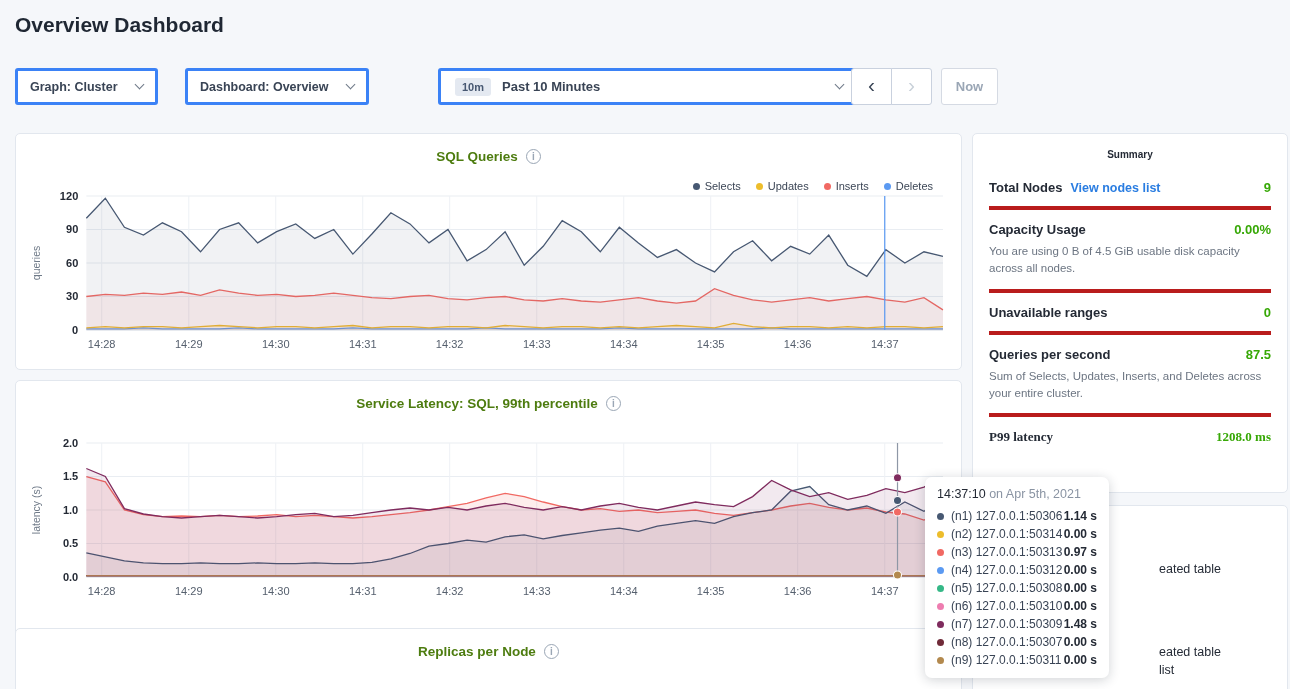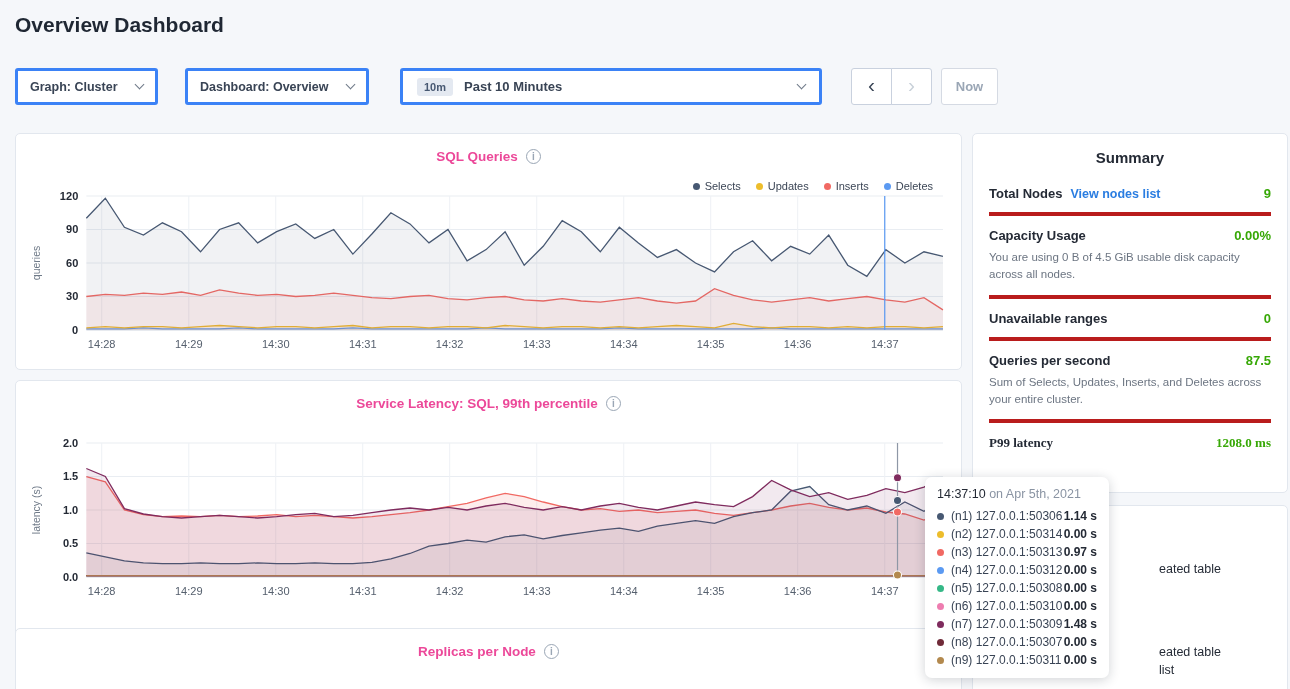--- a/index.html
+++ b/index.html
@@ -5,57 +5,57 @@
   * { box-sizing: border-box; }
   body { margin:0; font-family:"Liberation Sans","DejaVu Sans",sans-serif; background:#f5f7fa; color:#242a35; }
   .page { position:relative; width:1290px; height:689px; overflow:hidden; }
   .page-title { position:absolute; left:15px; top:13px; font-size:21px; font-weight:600; color:#1f2733; }
 
   
   .ctrl { position:absolute; top:68px; height:37px; background:#fff; border:3px solid #3b82f6; border-radius:3px;
           display:flex; align-items:center; font-size:12.5px; font-weight:700; color:#394455; cursor:pointer; }
   .dd1 { left:15px; width:143px; padding:0 12px; }
   .dd2 { left:185px; width:184px; padding:0 12px; }
-  .timesel { left:400px; width:422px; padding:0 14px; font-size:13px; }
+  .timesel { left:438px; width:422px; padding:0 14px; font-size:13px; }
   .chev-down { width:7px; height:7px; border-right:1.5px solid #6f7a88; border-bottom:1.5px solid #6f7a88;
                transform:rotate(45deg); margin-left:auto; margin-top:-4px; flex:none; }
   .badge-10m { background:#e4e9f1; border-radius:3px; padding:3px 7px; font-size:11px; font-weight:700; color:#475872; margin-right:11px; }
   .navbtn { position:absolute; top:68px; width:41px; height:37px; background:#fff; border:1px solid #c9d1de; border-radius:3px;
             display:flex; align-items:center; justify-content:center; font-size:21px; color:#394455; cursor:pointer; padding-bottom:3px; }
   .prev { left:851px; border-top-right-radius:0; border-bottom-right-radius:0; }
   .next { left:891px; color:#c9d1d9; border-top-left-radius:0; border-bottom-left-radius:0; }
   .nowbtn { position:absolute; top:68px; left:941px; width:57px; height:37px; background:#fff; border:1px solid #d5dae3;
             border-radius:3px; display:flex; align-items:center; justify-content:center; font-size:13px; font-weight:700; color:#9aa6b5; }
 
   
   .panel { position:absolute; background:#fff; border:1px solid #e2e7ee; border-radius:5px; }
   .p-chart1 { left:15px; top:133px; width:947px; height:237px; }
   .p-chart2 { left:15px; top:380px; width:947px; height:290px; }
   .p-chart3 { left:15px; top:628px; width:947px; height:90px; }
   .p-summary { left:972px; top:133px; width:316px; height:360px; }
   .p-events { left:972px; top:505px; width:316px; height:200px; }
 
   .panel-title-row { display:flex; justify-content:center; align-items:center; gap:8px; padding-top:15px;
-                     font-size:13.5px; font-weight:700; color:#ec4899; }
+                     font-size:13.5px; font-weight:700; color:#4d7c0f; }
   .info-icon { width:15px; height:15px; border:1px solid #9aa6b5; border-radius:50%; color:#9aa6b5; font-size:10px;
                display:flex; align-items:center; justify-content:center; flex:none; }
   .info-icon::after { content:"i"; }
 
   .legend { position:absolute; top:46px; right:28px; display:flex; gap:15px; font-size:11px; color:#3c4656; }
   .legend-item { display:flex; align-items:center; }
   .legend-item .dot { width:7px; height:7px; border-radius:50%; margin-right:5px; }
 
   .chartbox { position:absolute; left:10px; right:10px; top:56px; height:175px; }
   svg .ytick { font-size:11px; font-weight:700; fill:#242a35; }
   svg .xtick { font-size:11px; fill:#56606e; }
   svg .axlab { font-size:10.5px; fill:#6f7a88; }
 
   
   .sum-inner { padding:0 16px; }
-  .sum-title { text-align:center; font-weight:700; font-size:15px; padding:15px 0 8px; }
+  .sum-title { text-align:center; font-weight:700; font-size:10px; padding:15px 0 8px; }
   .sum-sec { padding:12px 0 11px; border-bottom:4px solid #b91c1c; }
   .sum-sec:last-child { border-bottom:none;font-family:Liberation Serif, serif; }
   .sum-head { display:flex; align-items:baseline; gap:8px; }
   .sum-label { font-weight:700; font-size:13px; color:#242a35; }
   .sum-link { color:#2a7de1; font-weight:700; font-size:12.5px; cursor:pointer; }
   .sum-val { margin-left:auto; font-weight:700; font-size:13px; color:#37a806; }
   .sum-sub { font-size:11.5px; color:#6c7582; line-height:1.5; margin-top:6px; }
 
   
   .tooltip { position:absolute; left:925px; top:477px; width:184px; background:#fff; border-radius:7px;

